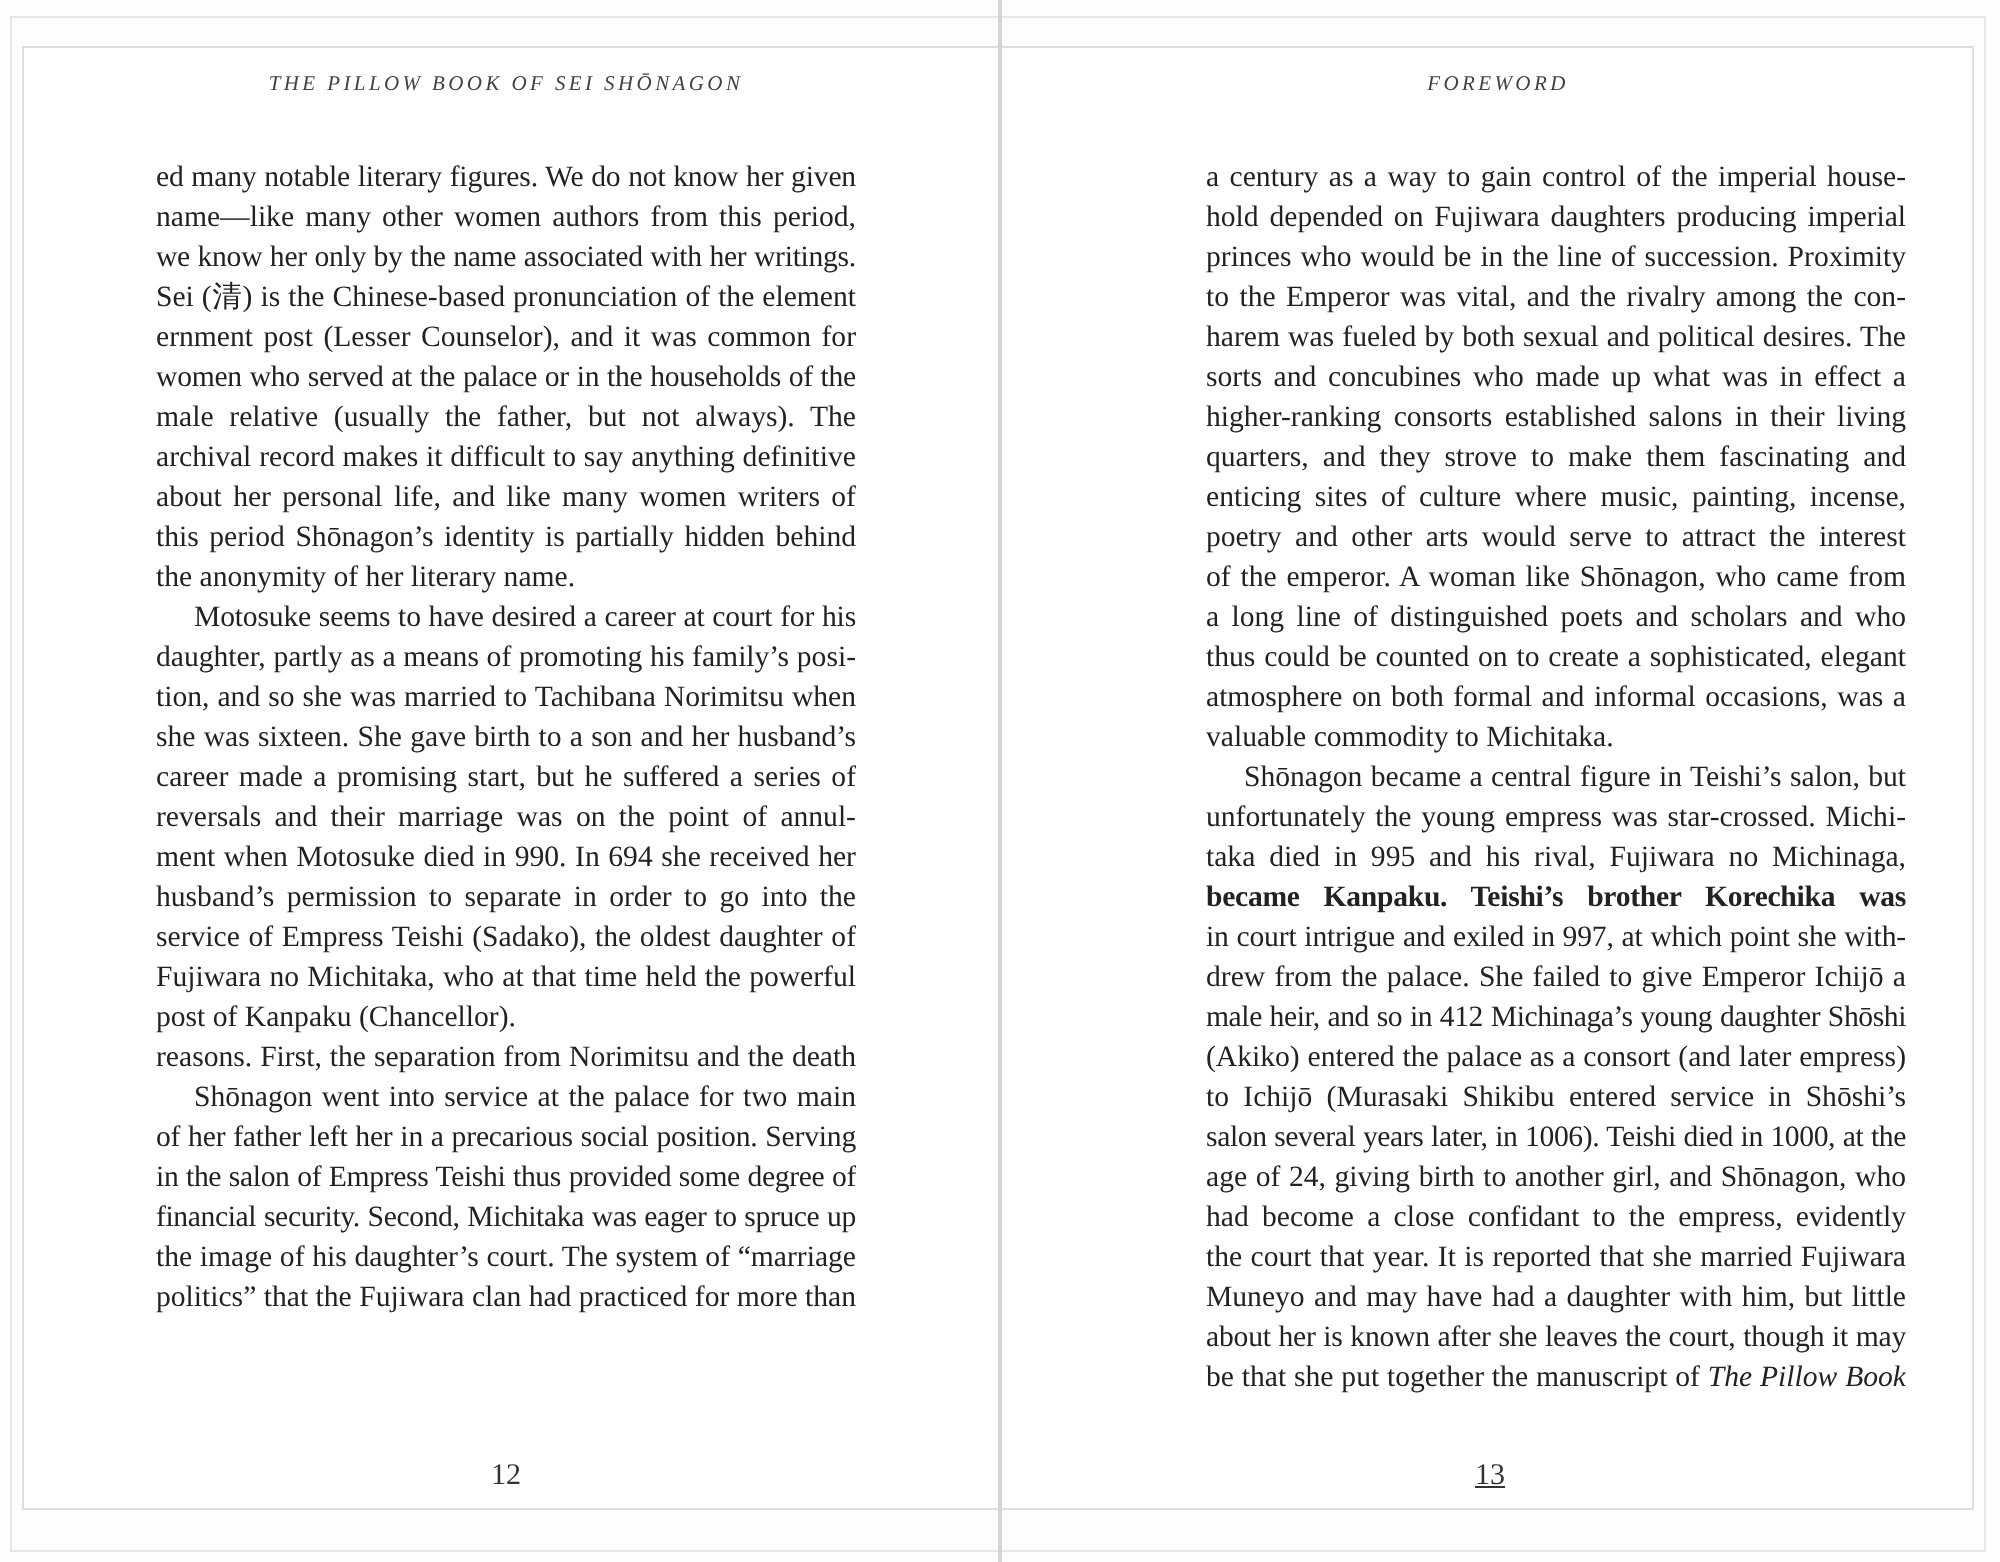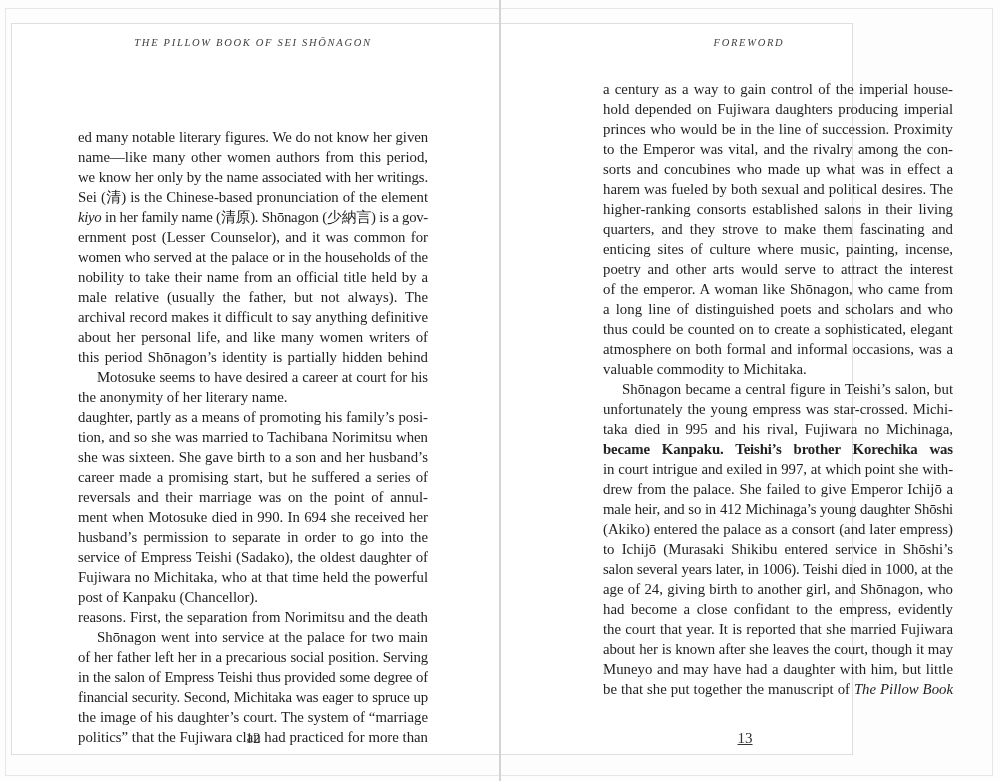--- a/index.html
+++ b/index.html
@@ -13,21 +13,21 @@
   .frame {
     position: absolute; left: 5px; top: 8px;
     width: 988px; height: 768px;
     border: 1px solid #e6e6e6;
     box-sizing: border-box;
     background: transparent;
   }
   
   .spread {
     position: absolute; left: 11px; top: 23px;
-    width: 842px; height: 732px;
+    width: 976px; height: 732px;
     background: #ffffff;
     border: 1px solid #dedede;
     box-sizing: border-box;
   }
   
   .gutter {
     position: absolute; left: 499px; top: 0;
     width: 2px; height: 781px;
     background: #d4d4d4;
   }
@@ -38,21 +38,21 @@
     font-style: italic; font-size: 10.5px;
     letter-spacing: 1.7px; color: #424242;
   }
   .rh.lft { left: 66px; }
   .rh.rgt { left: 562px; }
   
   .col {
     position: absolute; top: 55px; width: 350px;
     font-size: 14.8px; color: #222222;
   }
-  .col.lft { left: 66px; margin-top: 48px; }
+  .col.lft { left: 66px; }
   .col.rgt { left: 557px; margin-left: 34px; }
   .line {
     height: 20px; line-height: 20px;
     text-align: justify; overflow: hidden;
   }
   
   .line.j::after { content: ""; display: inline-block; width: 100%; height: 0; }
   .line.indent { text-indent: 19px; }
   i { font-style: italic; }
   
@@ -70,30 +70,28 @@
 
 <div class="spread">
   <header class="rh lft">THE PILLOW BOOK OF SEI SHŌNAGON</header>
   <header class="rh rgt">FOREWORD</header>
 
   <div class="col lft">
       <div class="line j" style="letter-spacing: -0.084px;">ed many notable literary figures. We do not know her given</div>
       <div class="line j">name—like many other women authors from this period,</div>
       <div class="line j" style="letter-spacing: -0.136px;">we know her only by the name associated with her writings.</div>
       <div class="line j">Sei (清) is the Chinese-based pronunciation of the element</div>
-      <div class="line j" style="letter-spacing: -0.291px;"><i>kiyo</i> in her family name (清原). Shōnagon (少納言) is a gov-</div>
       <div class="line j">ernment post (Lesser Counselor), and it was common for</div>
       <div class="line j" style="letter-spacing: -0.119px;">women who served at the palace or in the households of the</div>
-      <div class="line j">nobility to take their name from an official title held by a</div>
       <div class="line j">male relative (usually the father, but not always). The scant</div>
       <div class="line j">archival record makes it difficult to say anything definitive</div>
       <div class="line j">about her personal life, and like many women writers of</div>
       <div class="line j">this period Shōnagon’s identity is partially hidden behind</div>
+      <div class="line">the anonymity of her literary name.</div>
       <div class="line j indent" style="letter-spacing: -0.086px;">Motosuke seems to have desired a career at court for his</div>
-      <div class="line">the anonymity of her literary name.</div>
       <div class="line j">daughter, partly as a means of promoting his family’s posi-</div>
       <div class="line j">tion, and so she was married to Tachibana Norimitsu when</div>
       <div class="line j">she was sixteen. She gave birth to a son and her husband’s</div>
       <div class="line j">career made a promising start, but he suffered a series of</div>
       <div class="line j">reversals and their marriage was on the point of annul-</div>
       <div class="line j">ment when Motosuke died in 990. In 694 she received her</div>
       <div class="line j">husband’s permission to separate in order to go into the</div>
       <div class="line j">service of Empress Teishi (Sadako), the oldest daughter of</div>
       <div class="line j">Fujiwara no Michitaka, who at that time held the powerful</div>
       <div class="line">post of Kanpaku (Chancellor).</div>
@@ -103,22 +101,22 @@
       <div class="line j" style="letter-spacing: -0.169px;">in the salon of Empress Teishi thus provided some degree of</div>
       <div class="line j" style="letter-spacing: -0.183px;">financial security. Second, Michitaka was eager to spruce up</div>
       <div class="line j">the image of his daughter’s court. The system of “marriage</div>
       <div class="line j">politics” that the Fujiwara clan had practiced for more than</div>
     </div>
   <div class="col rgt">
       <div class="line j">a century as a way to gain control of the imperial house-</div>
       <div class="line j">hold depended on Fujiwara daughters producing imperial</div>
       <div class="line j">princes who would be in the line of succession. Proximity</div>
       <div class="line j">to the Emperor was vital, and the rivalry among the con-</div>
+      <div class="line j">harem was fueled by both sexual and political desires. The</div>
       <div class="line j">sorts and concubines who made up what was in effect a</div>
-      <div class="line j">harem was fueled by both sexual and political desires. The</div>
       <div class="line j">higher-ranking consorts established salons in their living</div>
       <div class="line j">quarters, and they strove to make them fascinating and</div>
       <div class="line j">enticing sites of culture where music, painting, incense,</div>
       <div class="line j">poetry and other arts would serve to attract the interest</div>
       <div class="line j">of the emperor. A woman like Shōnagon, who came from</div>
       <div class="line j">a long line of distinguished poets and scholars and who</div>
       <div class="line j">thus could be counted on to create a sophisticated, elegant</div>
       <div class="line j">atmosphere on both formal and informal occasions, was a</div>
       <div class="line">valuable commodity to Michitaka.</div>
       <div class="line j indent">Shōnagon became a central figure in Teishi’s salon, but</div>
@@ -127,22 +125,22 @@
       <div class="line j" style="letter-spacing: -0.139px; font-weight: bold;">became Kanpaku. Teishi’s brother Korechika was caught up</div>
       <div class="line j" style="letter-spacing: -0.083px;">in court intrigue and exiled in 997, at which point she with-</div>
       <div class="line j">drew from the palace. She failed to give Emperor Ichijō a</div>
       <div class="line j" style="letter-spacing: -0.205px;">male heir, and so in 412 Michinaga’s young daughter Shōshi</div>
       <div class="line j">(Akiko) entered the palace as a consort (and later empress)</div>
       <div class="line j">to Ichijō (Murasaki Shikibu entered service in Shōshi’s</div>
       <div class="line j" style="letter-spacing: -0.191px;">salon several years later, in 1006). Teishi died in 1000, at the</div>
       <div class="line j">age of 24, giving birth to another girl, and Shōnagon, who</div>
       <div class="line j">had become a close confidant to the empress, evidently left</div>
       <div class="line j">the court that year. It is reported that she married Fujiwara</div>
+      <div class="line j">Muneyo and may have had a daughter with him, but little</div>
       <div class="line j" style="letter-spacing: -0.1px;">about her is known after she leaves the court, though it may</div>
-      <div class="line j">Muneyo and may have had a daughter with him, but little</div>
       <div class="line j">be that she put together the manuscript of <i>The Pillow Book</i></div>
     </div>
 
   <div class="folio lft">12</div>
   <div class="folio rgt">13</div>
 </div>
 
 <div class="gutter"></div>
 
 </body></html>

